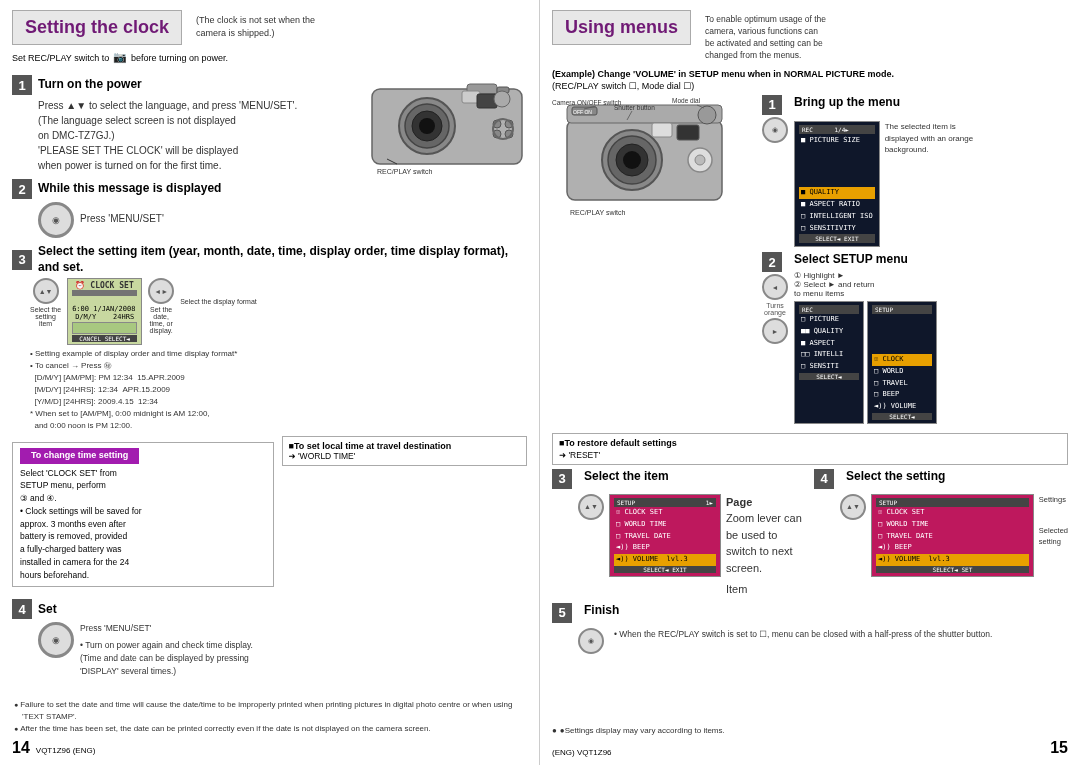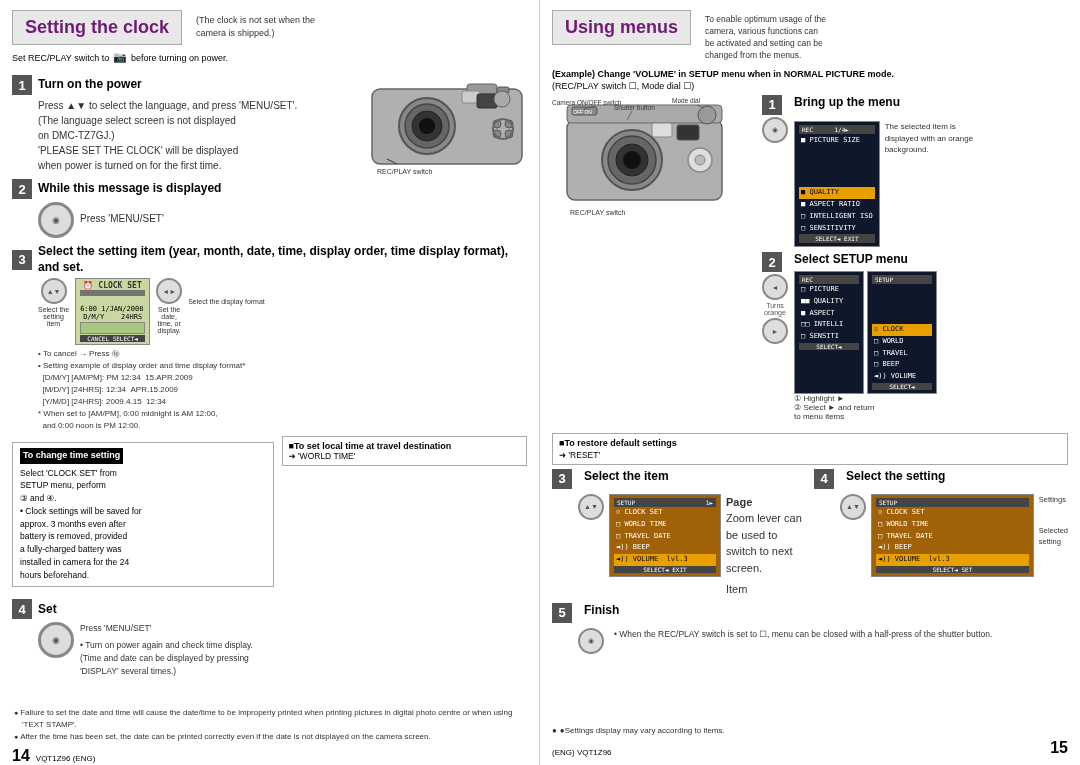--- a/index.html
+++ b/index.html
@@ -100,33 +100,33 @@
     .change-time-box {
       border: 1px solid #aaa;
       padding: 5px 7px;
       margin-top: 6px;
       margin-bottom: 6px;
       font-size: 8.5px;
       line-height: 1.5;
     }
 
     .change-time-box-title {
-      background: #000000;
+      background: #a21caf;
       color: #fff;
       font-size: 9px;
       font-weight: bold;
-      padding: 1px 3px;
+      padding: 1px 11px;
       display: inline-block;
       margin-bottom: 3px;
     }
 
     
     .page-footer {
       position: absolute;
-      bottom: 0;
+      bottom: 8px;
       left: 0;
       right: 0;
       padding: 0 12px;
     }
 
     .footer-notes {
       font-size: 8px;
       color: #333;
       line-height: 1.5;
     }
@@ -237,21 +237,21 @@
       background: #ddd;
       display: flex;
       align-items: center;
       justify-content: center;
       font-size: 7px;
       color: #555;
       flex-shrink: 0;
     }
 
     .setup-screen {
-      background: #a16207;
+      background: #be185d;
       color: #fff;
       font-size: 7px;
       padding: 3px 4px;
       display: inline-block;
       min-width: 75px;
       border: 1px solid #888;
       font-family: monospace;
     }
 
     .setup-screen .s-row {
@@ -366,21 +366,21 @@
         <line x1="30" y1="95" x2="20" y2="90" stroke="#333" stroke-width="1"></line>
       </svg>
     </div>
   </div>
 
   <div class="step-header">
     <div class="step-number">3</div>
     <span class="step-title">Select the setting item (year, month, date, time, display order, time display format), and set.</span>
   </div>
 
-  <div style="display:flex; gap:8px; margin-left:26px; margin-bottom:4px;">
+  <div style="display:flex; gap:8px; margin-left:18px; margin-bottom:4px;">
     <div style="flex:1; font-size:8.5px; color:#333;">
 
       <div style="display:flex; gap:6px; align-items:flex-start; margin-bottom:3px;">
         <div style="display:flex; flex-direction:column; align-items:center; gap:2px;">
           <div class="nav-dial-small">▲▼</div>
           <div style="font-size:7px; text-align:center; color:#333;">Select the<br>setting<br>item</div>
         </div>
         <div style="display:flex; flex-direction:column; align-items:center; gap:2px;">
           <div style="background:#c8d8a0; border:1px solid #888; padding:2px 4px; font-size:7px; font-family:monospace; min-width:75px;">
             <div style="font-weight:bold; font-size:8px; text-align:center;">⏰ CLOCK SET</div>
@@ -393,22 +393,22 @@
         <div style="display:flex; flex-direction:column; align-items:center; gap:2px;">
           <div class="nav-dial-small">◄►</div>
           <div style="font-size:7px; text-align:center; color:#333;">Set the<br>date,<br>time, or<br>display.</div>
         </div>
         <div style="display:flex; flex-direction:column; justify-content:flex-end; font-size:7px; color:#333; padding-top:20px;">
           Select the display format
         </div>
       </div>
 
       <div style="font-size:8px; color:#333; line-height:1.5;">
+        <div>• Setting example of display order and time display format*</div>
         <div>• To cancel → Press ㊙</div>
-        <div>• Setting example of display order and time display format*</div>
         <div>&nbsp;&nbsp;[D/M/Y] [AM/PM]: PM 12:34&nbsp;&nbsp;15.APR.2009</div>
         <div>&nbsp;&nbsp;[M/D/Y] [24HRS]: 12:34&nbsp;&nbsp;APR.15.2009</div>
         <div>&nbsp;&nbsp;[Y/M/D] [24HRS]: 2009.4.15&nbsp;&nbsp;12:34</div>
         <div>* When set to [AM/PM], 0:00 midnight is AM 12:00,</div>
         <div>&nbsp;&nbsp;and 0:00 noon is PM 12:00.</div>
       </div>
     </div>
   </div>
 
   <div style="display:flex; gap:8px; margin-bottom:4px;">
@@ -546,46 +546,46 @@
 
       <div class="step-row-inline">
         <div style="display:flex; flex-direction:column; align-items:center; gap:2px;">
           <div class="step-number">2</div>
           <div class="nav-dial-small">◄</div>
           <div style="font-size:7px; color:#555; text-align:center;">Turns<br>orange</div>
           <div class="nav-dial-small">►</div>
         </div>
         <div style="flex:1;">
           <div class="step-title" style="margin-bottom:3px;">Select SETUP menu</div>
+          <div style="font-size:8px; color:#333; margin-bottom:3px;">
+            <span>① Highlight ►</span><br>
+            <span style="white-space:pre-line;">② Select ► and return
+to menu items</span>
+          </div>
+
           <div style="display:flex; gap:3px;">
             <div class="menu-screen">
               <div style="background:#444; color:#fff; font-size:6px; padding:1px 3px;">REC</div>
               <div class="menu-row">□ PICTURE</div>
               <div class="menu-row">■■ QUALITY</div>
               <div class="menu-row">■ ASPECT</div>
               <div class="menu-row">□□ INTELLI</div>
               <div class="menu-row">□ SENSITI</div>
               <div style="background:#444; color:#fff; font-size:6px; text-align:center;">SELECT◄</div>
             </div>
             <div class="menu-screen">
               <div style="background:#444; color:#fff; font-size:6px; padding:1px 3px;">SETUP</div>
               <div class="menu-row selected">☉ CLOCK</div>
               <div class="menu-row">□ WORLD</div>
               <div class="menu-row">□ TRAVEL</div>
               <div class="menu-row">□ BEEP</div>
               <div class="menu-row">◄)) VOLUME</div>
               <div style="background:#444; color:#fff; font-size:6px; text-align:center;">SELECT◄</div>
             </div>
           </div>
-
-          <div style="font-size:8px; color:#333; margin-bottom:3px;">
-            <span>① Highlight ►</span><br>
-            <span style="white-space:pre-line;">② Select ► and return
-to menu items</span>
-          </div>
         </div>
       </div>
 
     </div>
   </div>
 
   <div class="restore-box">
     <div class="restore-title">■To restore default settings</div>
     <div>➜ 'RESET'</div>
   </div>

